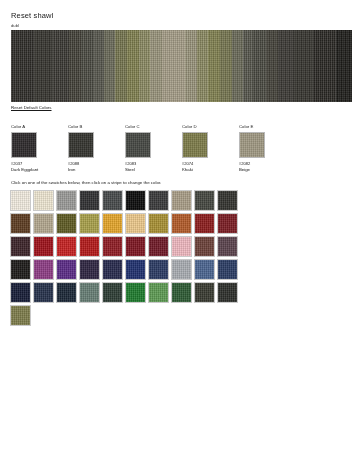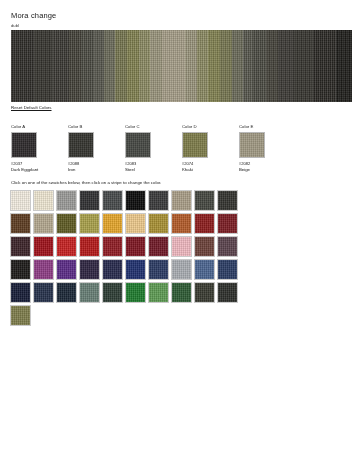--- a/index.html
+++ b/index.html
@@ -197,21 +197,21 @@
         rgba(255,255,255,0.06) 1px,
         rgba(0,0,0,0.065) 1px,
         rgba(0,0,0,0.065) 2px);
   }
 </style>
 </head>
 <body>
 
 <div id="page">
 
-  <div class="page-title">Mora change</div>
+  <div class="page-title">Reset shawl</div>
   <div class="yarn-label">dubl</div>
 
   <div class="fabric-wrap">
     <div class="stripe-row" id="stripe-row">
         <div class="stripe" style="background: rgb(47, 45, 41); width: 6.70103%;"></div>
         <div class="stripe" style="background: rgb(53, 51, 46); width: 5.6701%;"></div>
         <div class="stripe" style="background: rgb(58, 56, 51); width: 4.63918%;"></div>
         <div class="stripe" style="background: rgb(67, 65, 56); width: 3.60825%;"></div>
         <div class="stripe" style="background: rgb(74, 74, 66); width: 3.60825%;"></div>
         <div class="stripe" style="background: rgb(86, 86, 76); width: 3.09278%;"></div>

